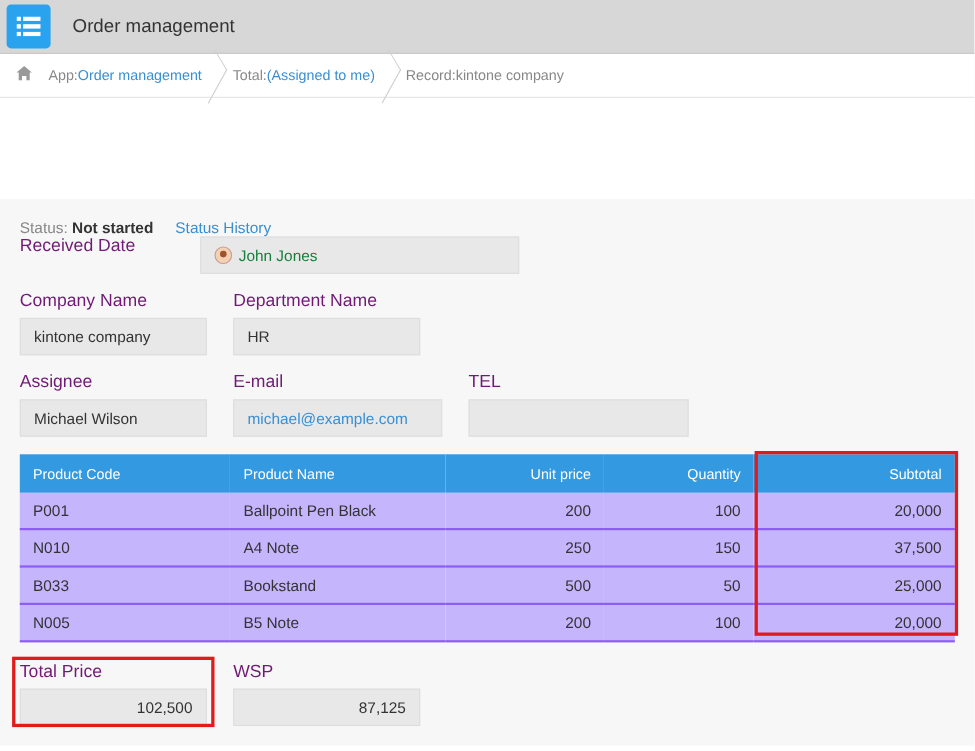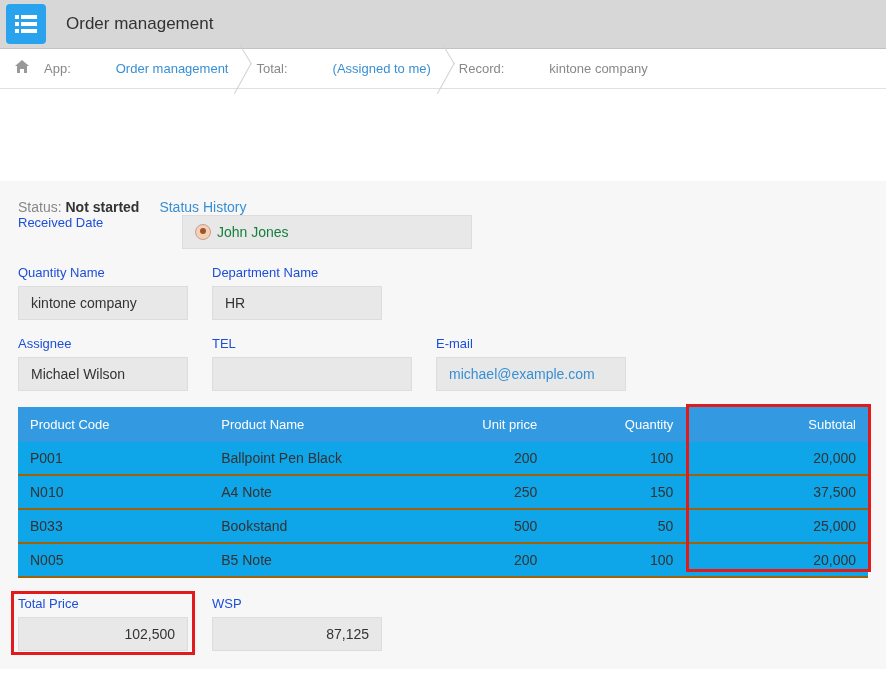--- a/index.html
+++ b/index.html
@@ -50,21 +50,20 @@
     cursor: pointer;
     margin-right: 4px;
   }
   .crumb {
     display: flex;
     align-items: center;
     height: 100%;
     padding: 0 18px 0 10px;
     position: relative;
     font-size: 13px;
-    gap: 45px;
   }
   .crumb::after {
     content: "";
     position: absolute;
     right: -1px;
     top: 3px;
     height: 34px;
     width: 18px;
     border-right: 1px solid #d0d0d0;
     border-top: 1px solid #d0d0d0;
@@ -100,22 +99,22 @@
   .field-row {
     display: flex;
     gap: 24px;
     margin-bottom: 16px;
   }
   .field {
     display: flex;
     flex-direction: column;
   }
   .field-label {
-    color: #1d4ed8;
-    font-size: 13px;
+    color: #701a75;
+    font-size: 16px;
     margin-bottom: 6px;
   }
   .field-value {
     background: #e8e8e8;
     border: 1px solid #ddd;
     padding: 8px 12px;
     min-height: 34px;
     display: flex;
     align-items: center;
     font-size: 14px;
@@ -150,22 +149,22 @@
   table.product th {
     background: #3399e0;
     color: #fff;
     font-weight: normal;
     text-align: left;
     padding: 10px 12px;
     font-size: 13px;
   }
   table.product th.num { text-align: right; }
   table.product td {
-    background: #0ea5e9;
-    border-bottom: 2px solid #a16207;
+    background: #c4b5fd;
+    border-bottom: 2px solid #8b5cf6;
     padding: 8px 12px;
     font-size: 14px;
     color: #333;
   }
   table.product td.num { text-align: right; }
   .col-code { width: 22.5%; }
   .col-name { width: 23%; }
   .col-price { width: 17%; }
   .col-qty { width: 16%; }
   .col-sub { width: 21.5%; }
@@ -248,41 +247,41 @@
       <div class="field" style="width:290px">
         <div class="field-value user-val">
           <span class="avatar"></span>
           <span>John Jones</span>
         </div>
       </div>
     </div>
 
     <div class="field-row">
       <div class="field" style="width:170px">
-        <div class="field-label">Quantity Name</div>
+        <div class="field-label">Company Name</div>
         <div class="field-value">kintone company</div>
       </div>
       <div class="field" style="width:170px">
         <div class="field-label">Department Name</div>
         <div class="field-value">HR</div>
       </div>
     </div>
 
     <div class="field-row">
       <div class="field" style="width:170px">
         <div class="field-label">Assignee</div>
         <div class="field-value">Michael Wilson</div>
       </div>
+      <div class="field" style="width:190px">
+        <div class="field-label">E-mail</div>
+        <div class="field-value link-val">michael@example.com</div>
+      </div>
       <div class="field" style="width:200px">
         <div class="field-label">TEL</div>
         <div class="field-value"></div>
-      </div>
-      <div class="field" style="width:190px">
-        <div class="field-label">E-mail</div>
-        <div class="field-value link-val">michael@example.com</div>
       </div>
     </div>
 
     <div class="tbl-wrap">
       <table class="product">
         <colgroup>
           <col class="col-code">
             <col class="col-name">
             <col class="col-price">
             <col class="col-qty">

